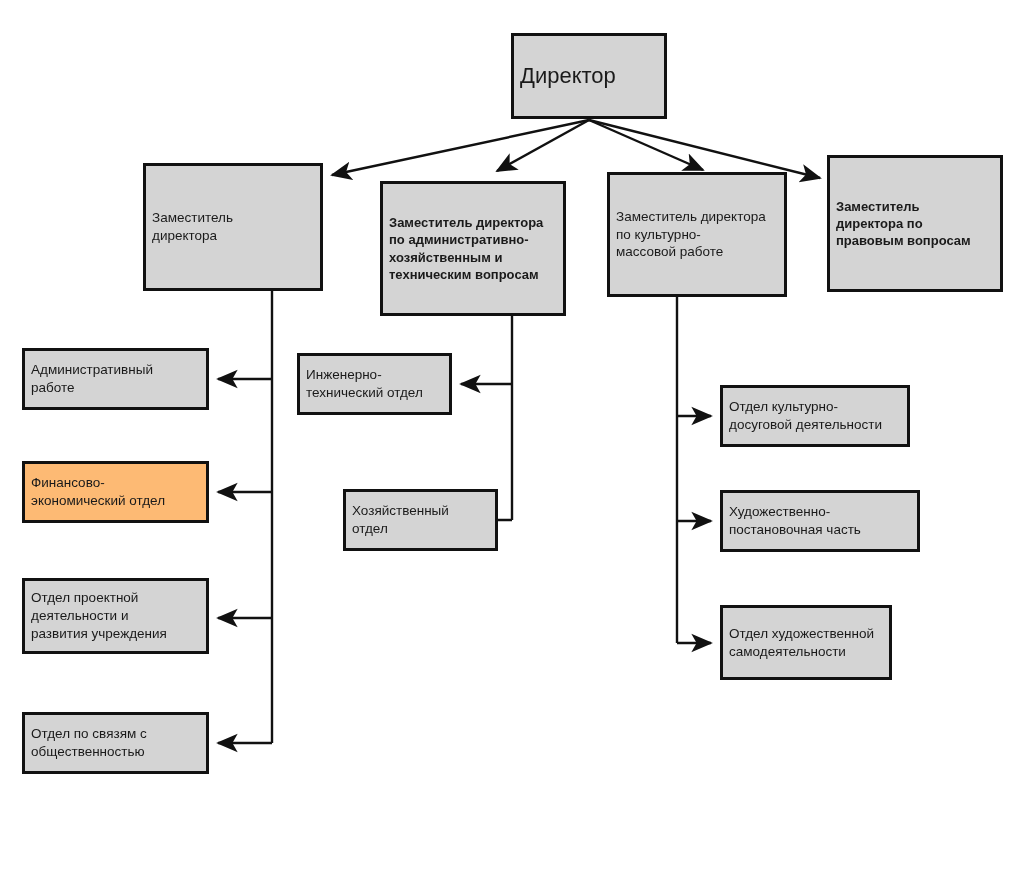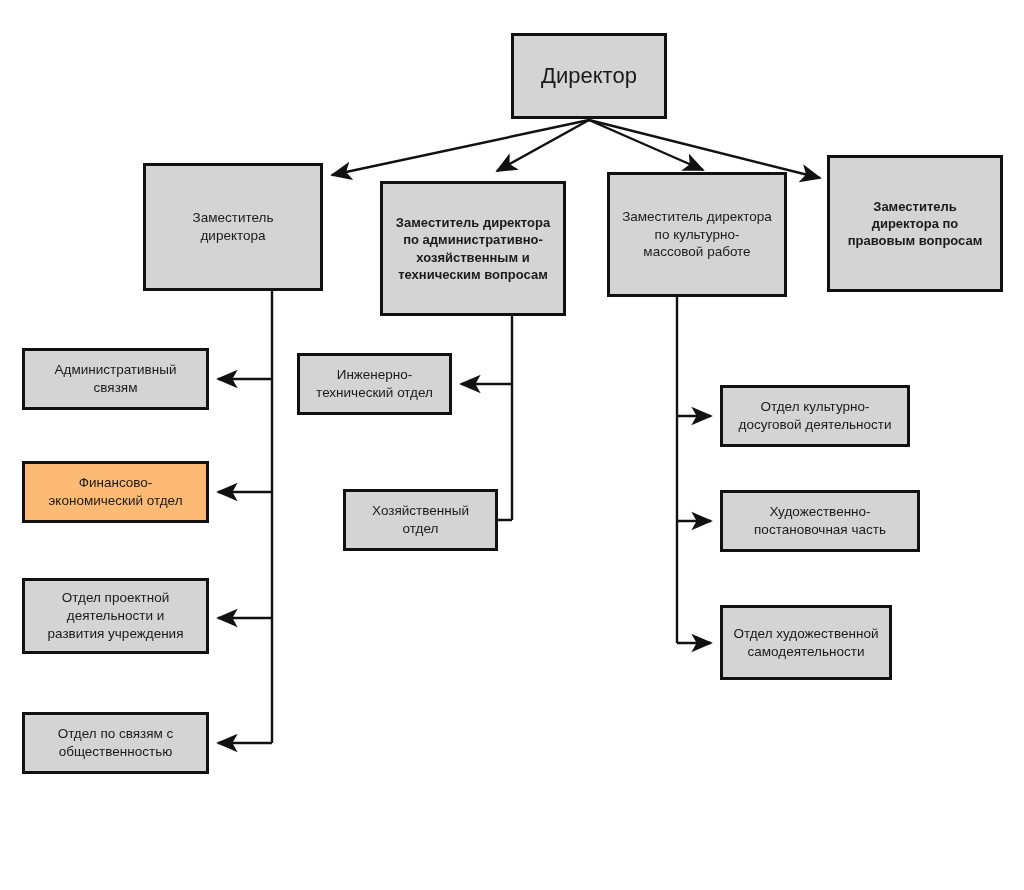--- a/index.html
+++ b/index.html
@@ -28,21 +28,20 @@
     pointer-events: none;
   }
   .node {
     position: absolute;
     box-sizing: border-box;
     background: #d4d4d4;
     border: 3px solid #ef4444;
     display: flex;
     align-items: center;
     justify-content: center;
-    text-align: center;
     color: #1a1a1a;
     line-height: 1.32;
     padding: 10px 6px;
     z-index: 2;
   }
   .node-label {
     display: block;
     width: 100%;
     white-space: pre-line;
   }
@@ -115,21 +114,21 @@
   </div>
 
   <div class="node lvl-deputy" style="left: 827px; top: 155px; width: 176px; height: 137px; background: rgb(212, 212, 212); border-color: rgb(17, 17, 17); color: rgb(26, 26, 26);">
     <span class="node-label">Заместитель
 директора по
 правовым вопросам</span>
   </div>
 
   <div class="node lvl-dept" style="left: 22px; top: 348px; width: 187px; height: 62px; background: rgb(212, 212, 212); border-color: rgb(17, 17, 17); color: rgb(26, 26, 26);">
     <span class="node-label">Административный
-связям</span>
+работе</span>
   </div>
 
   <div class="node lvl-dept" style="left: 22px; top: 461px; width: 187px; height: 62px; background: #fdba74; border-color: rgb(17, 17, 17); color: rgb(26, 26, 26);">
     <span class="node-label">Финансово-
 экономический отдел</span>
   </div>
 
   <div class="node lvl-dept" style="left: 22px; top: 578px; width: 187px; height: 76px; background: rgb(212, 212, 212); border-color: rgb(17, 17, 17); color: rgb(26, 26, 26);">
     <span class="node-label">Отдел проектной
 деятельности и

